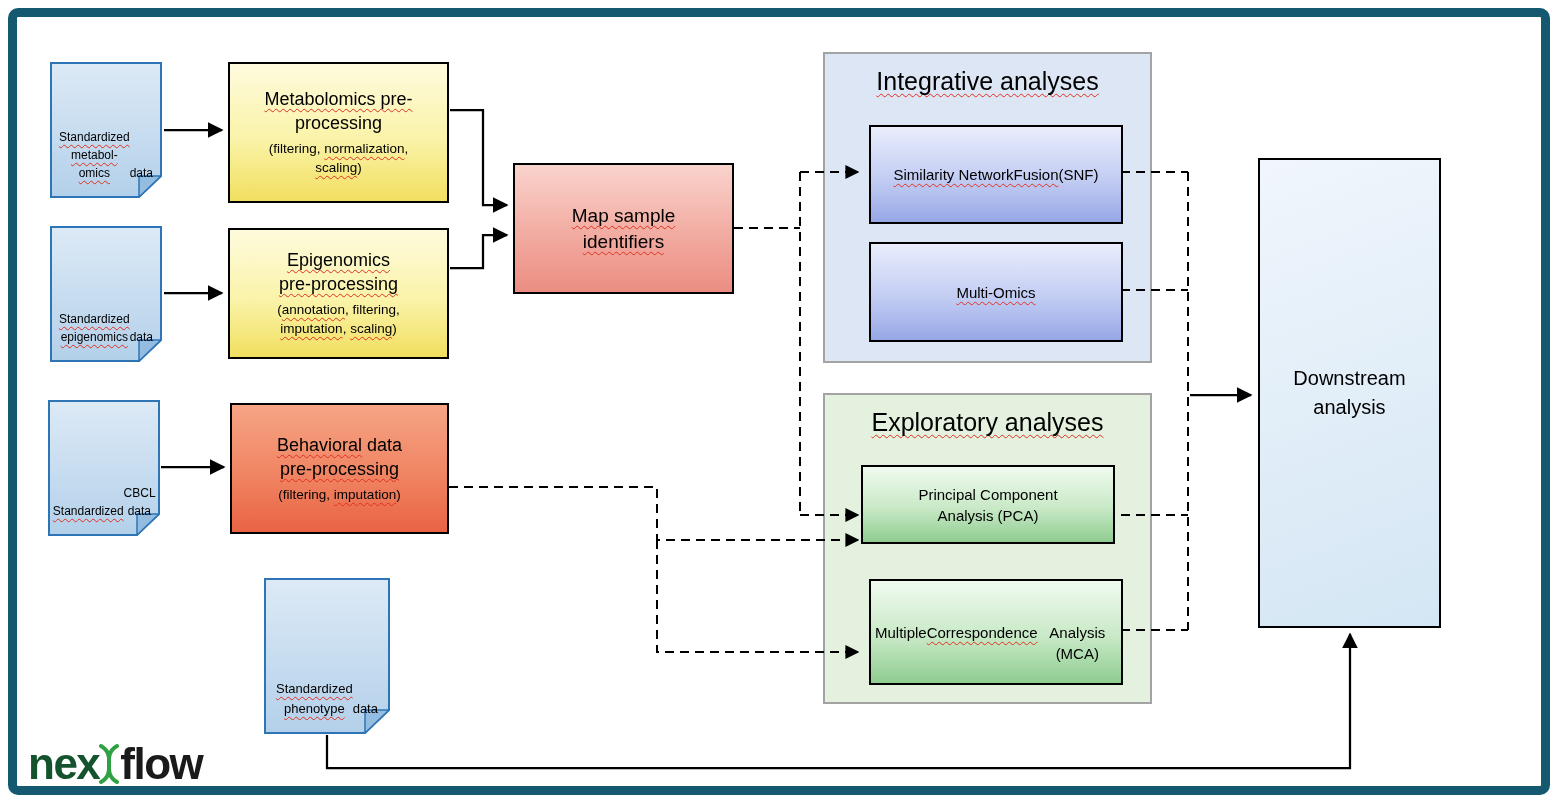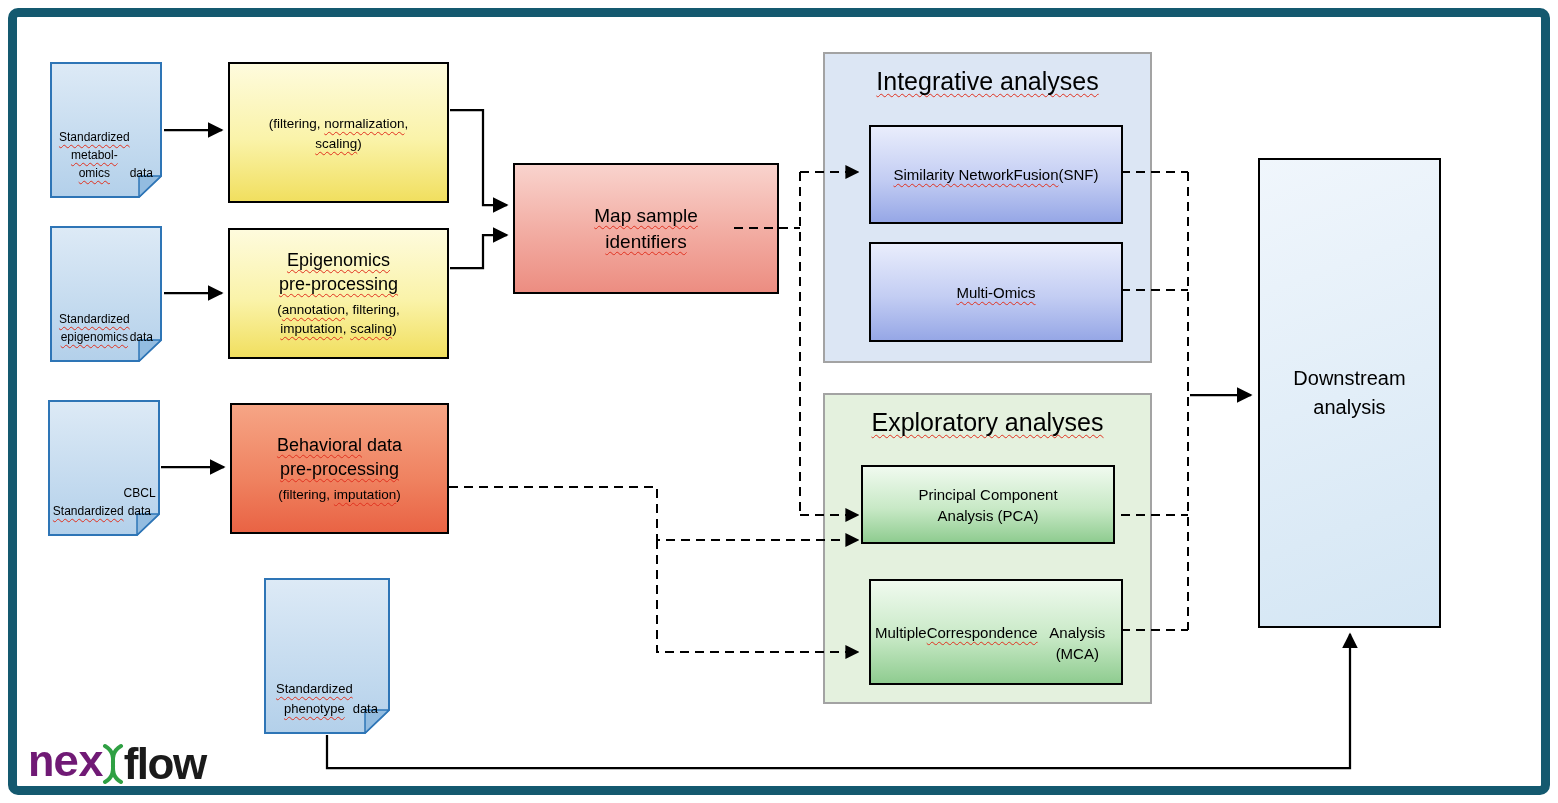--- a/index.html
+++ b/index.html
@@ -61,21 +61,21 @@
     position:absolute;left:1258px;top:158px;width:183px;height:470px;border:2px solid #000;
     background:linear-gradient(160deg,#f0f6fc 0%,#d4e6f4 100%);
     display:flex;align-items:center;justify-content:center;text-align:center;
     font-size:20px;line-height:1.45;white-space:pre-line;z-index:2;
   }
 
   .logo{
     position:absolute;left:28px;top:738px;height:52px;display:flex;align-items:center;
     font-weight:bold;font-size:44px;letter-spacing:-1.5px;z-index:3;line-height:1;
   }
-  .logo .nex{color:#701a75;font-family:Liberation Mono, monospace;}
+  .logo .nex{color:#14532d;}
   .logo .flow{color:#1a1a1a;}
   .logo svg{margin:0 -1px 0 -2px;display:block;}
 </style>
 </head>
 <body>
 
 <div class="frame"></div>
 
 <svg width="0" height="0" style="position:absolute">
   <defs>
@@ -119,38 +119,40 @@
   <svg width="126" height="156" viewBox="0 0 126 156">
     <path d="M1,1 H125 V132 L101,155 H1 Z" fill="url(#gDoc)" stroke="#2e75b6" stroke-width="2"></path>
     <path d="M125,132 L101,155 V132 Z" fill="#93bce0" stroke="#2e75b6" stroke-width="1.5"></path>
   </svg>
   <div class="doc-text big"><span class="wavy">Standardized
 phenotype</span><span>
 data</span></div>
 </div>
 
 <div class="box yellow" style="left:228px;top:62px;width:221px;height:141px">
+  <div class="title"><span class="wavy">Metabolomics pre-</span><span>
+processing</span></div>
   <div class="sub"><span>(filtering, </span><span class="wavy">normalization</span><span>,
 </span><span class="wavy">scaling</span><span>)</span></div>
 </div>
 
 <div class="box yellow" style="left:228px;top:228px;width:221px;height:131px">
   <div class="title"><span class="wavy">Epigenomics</span><span>
 </span><span class="wavy">pre-processing</span></div>
   <div class="sub"><span>(</span><span class="wavy">annotation</span><span>, filtering,
 </span><span class="wavy">imputation</span><span>, </span><span class="wavy">scaling</span><span>)</span></div>
 </div>
 
 <div class="box orange" style="left:230px;top:403px;width:219px;height:131px">
   <div class="title"><span class="wavy">Behavioral</span><span> data
 </span><span class="wavy">pre-processing</span></div>
   <div class="sub"><span>(filtering, </span><span class="wavy">imputation</span><span>)</span></div>
 </div>
 
-<div class="box redmap" style="left:513px;top:163px;width:266px;height:131px">
+<div class="box redmap" style="left:513px;top:163px;width:221px;height:131px">
   <div class="title"><span class="wavy">Map sample
 identifiers</span></div>
 </div>
 
 <div class="panel bluep" style="left:823px;top:52px;width:329px;height:311px">
   <div class="panel-title"><span class="wavy">Integrative analyses</span></div>
   <div class="analysis blueb" style="left:44px;top:71px;width:254px;height:99px"><span class="wavy">Similarity Network</span><span>
 </span><span class="wavy">Fusion</span><span> (SNF)</span></div>
   <div class="analysis blueb" style="left:44px;top:188px;width:254px;height:100px"><span class="wavy">Multi-Omics</span></div>
 </div>

